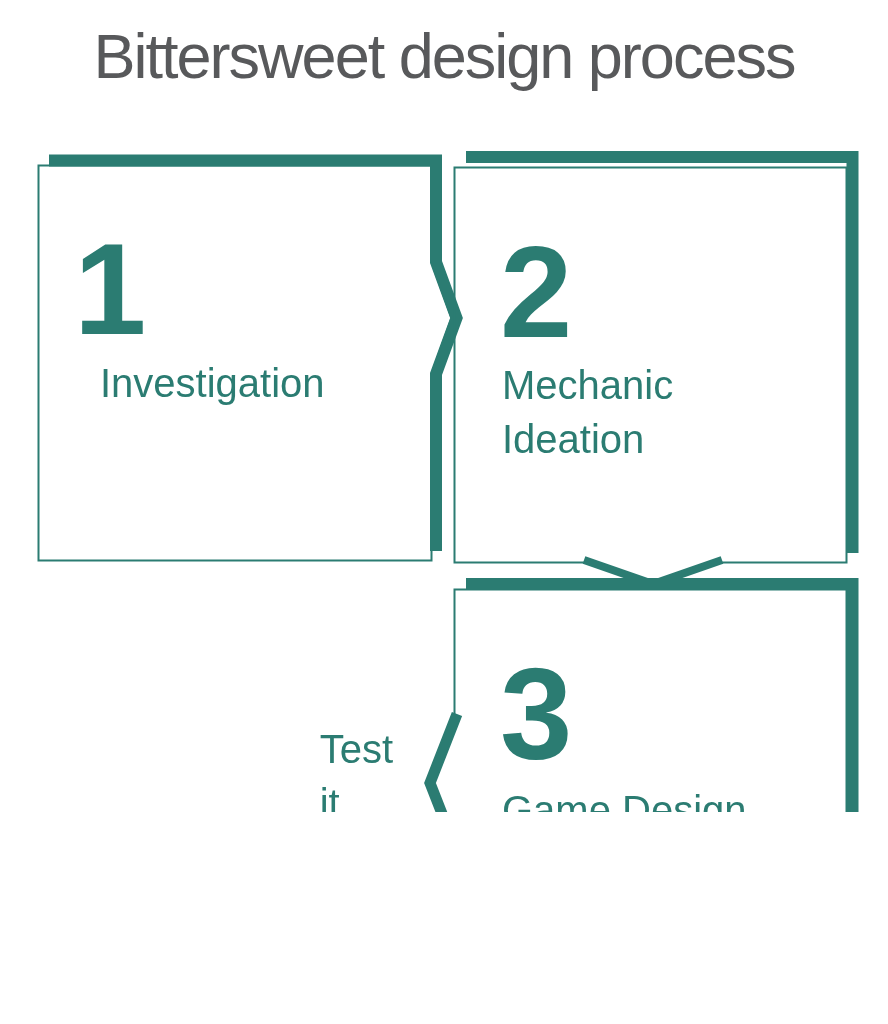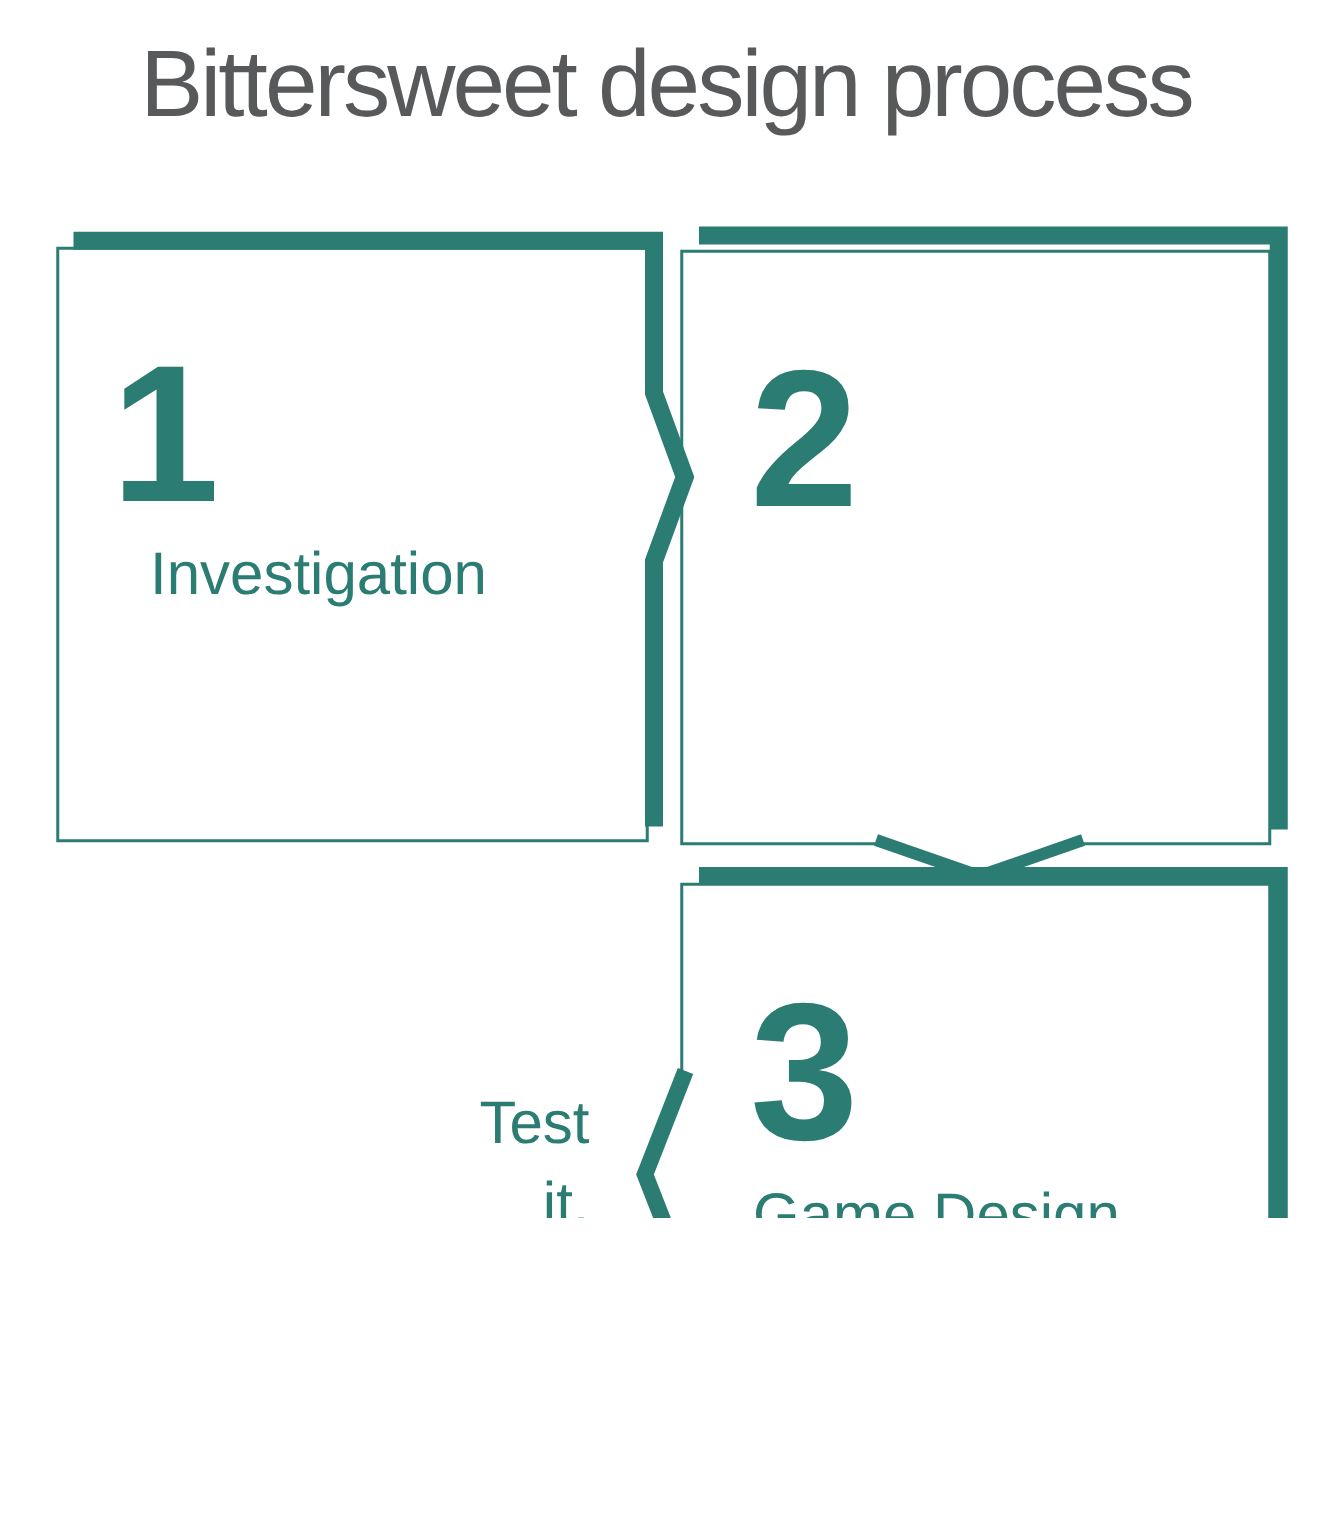--- a/index.html
+++ b/index.html
@@ -43,21 +43,21 @@
     position: absolute;
     font-size: 40px;
     line-height: 54px;
     color: var(--color-accent, #2b7c72);
     white-space: pre-line;
   }
   .annotation {
     position: absolute;
     right: 495px;
     top: 722px;
-    text-align: right;
+    text-align: left;
     font-size: 40px;
     line-height: 54px;
     color: var(--color-accent, #2b7c72);
     white-space: pre-line;
   }
   .num-1 { left: 74px;  top: 224px; }
   .num-2 { left: 500px; top: 227px; }
   .num-3 { left: 500px; top: 649px; }
   .label-1 { left: 100px;  top: 356px; }
   .label-2 { left: 502px; top: 358px; }
@@ -86,20 +86,22 @@
 
     <path stroke-width="12" stroke-linejoin="miter" d="M466,584 H852.5 V975"></path>
 
     <path stroke-width="11" stroke-linejoin="miter" d="M457,714 L430,783 L457,852"></path>
   </svg>
 
   <div class="step-number num-1">1</div>
   <div class="step-label label-1">Investigation</div>
 
   <div class="step-number num-2">2</div>
+  <div class="step-label label-2">Mechanic
+Ideation</div>
 
   <div class="step-number num-3">3</div>
   <div class="step-label label-3">Game Design
 Iterations</div>
 
   <div class="annotation">Test
 it.</div>
 
 </div>
 

